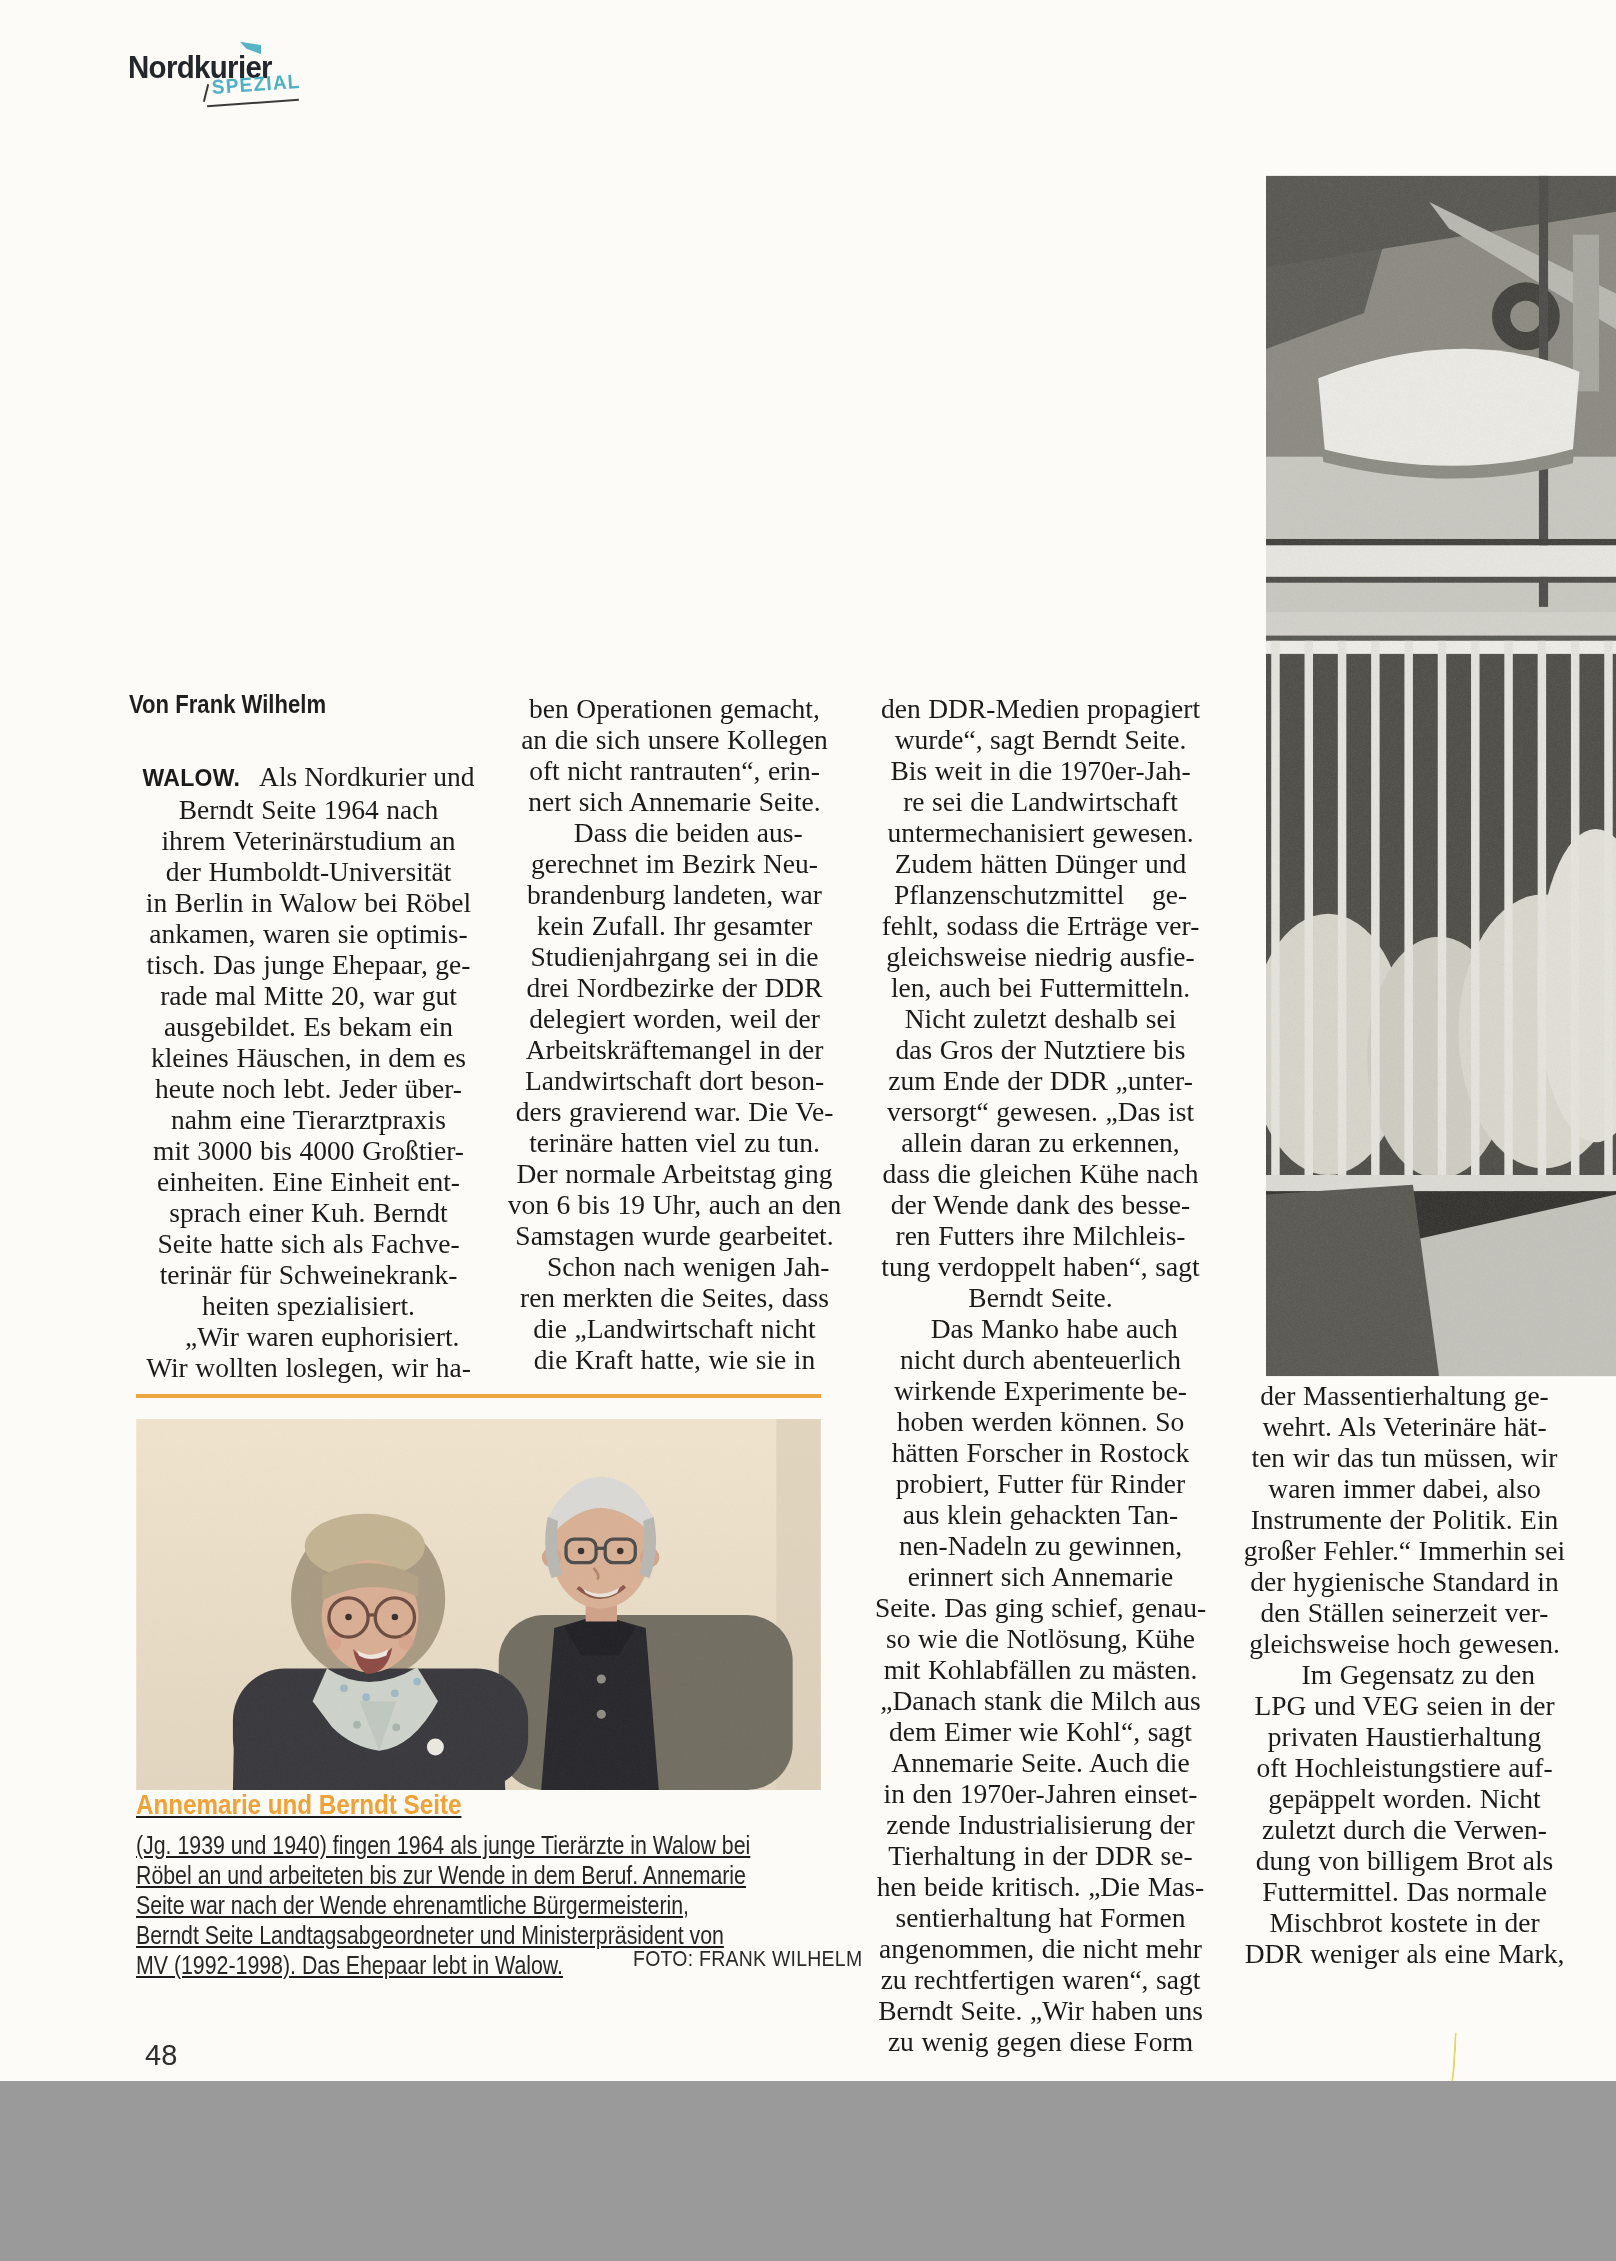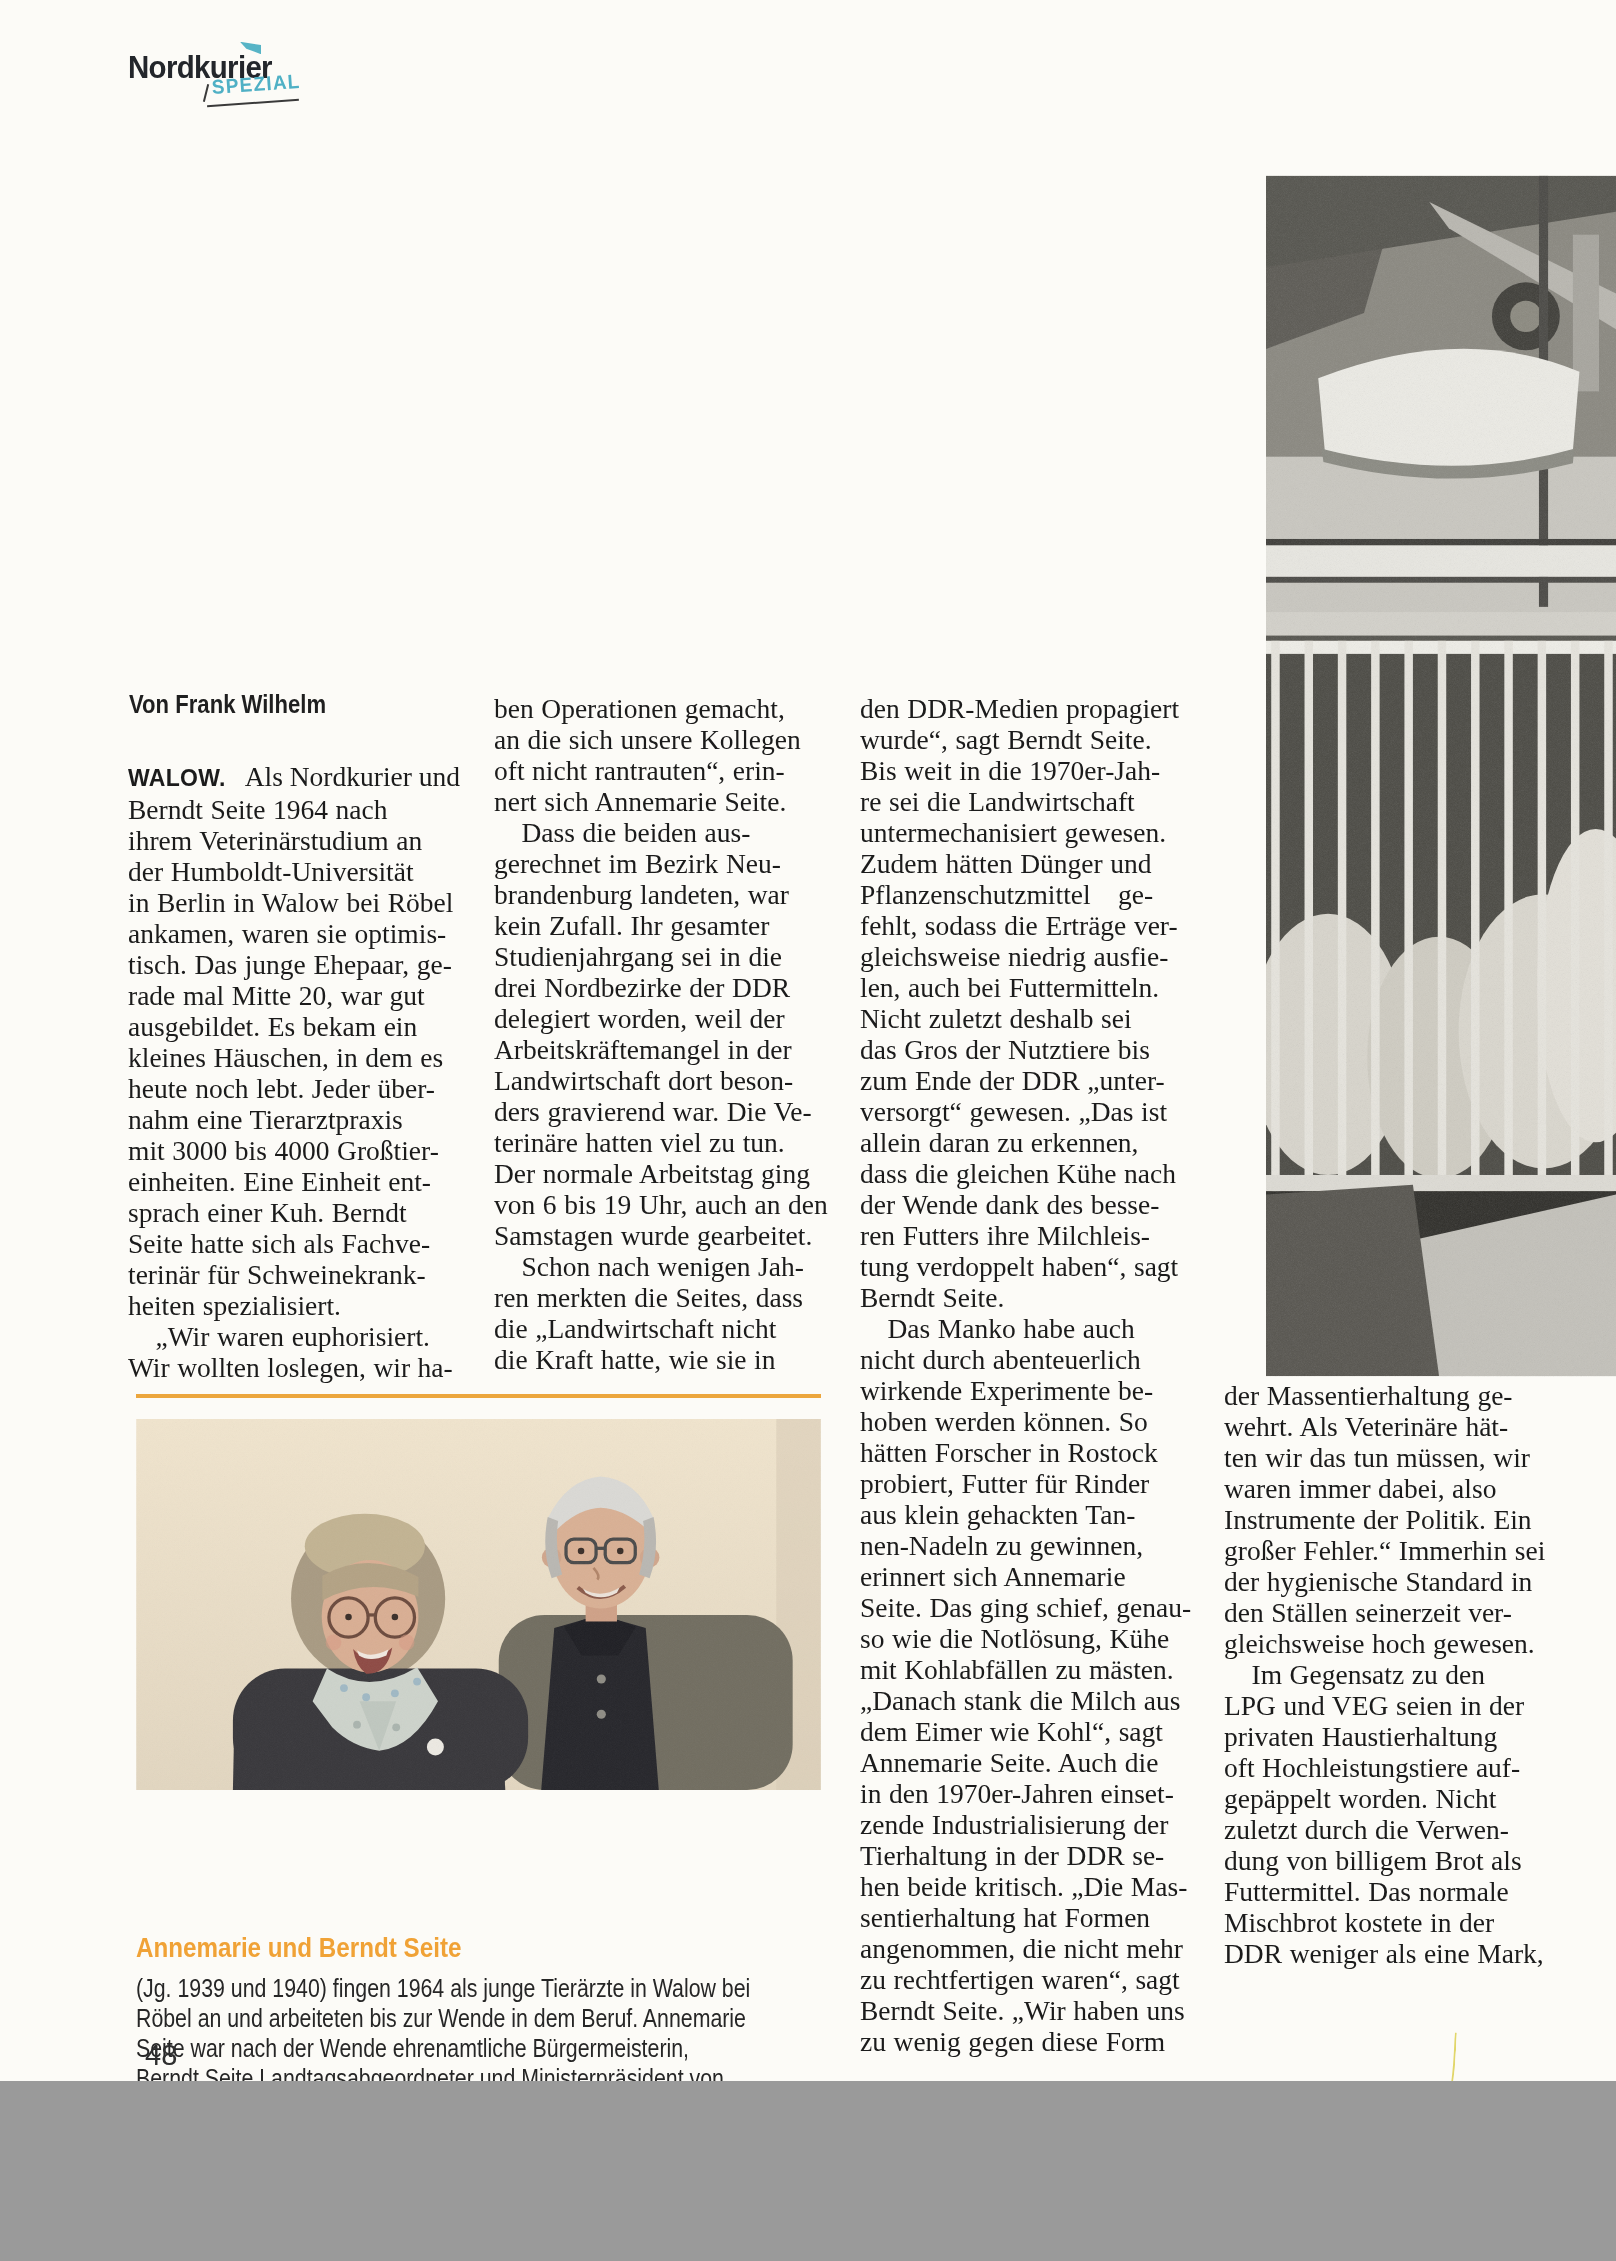--- a/index.html
+++ b/index.html
@@ -24,40 +24,40 @@
   
   .headline{position:absolute;left:131px;top:157px;margin:0;font-family:"Liberation Sans",sans-serif;
             font-weight:bold;font-size:152px;line-height:181px;letter-spacing:-3.3px;color:#f0a236;}
   .hl-line{display:block;transform:scaleX(.63);transform-origin:0 0;white-space:nowrap;}
 
   
   .byline{position:absolute;left:129px;top:689px;font-family:"Liberation Sans",sans-serif;
           font-weight:bold;font-size:26px;color:#1f1f1f;transform:scaleX(.85);transform-origin:0 0;}
 
   
-  .col{position:absolute;width:361px;font-size:27.5px;line-height:31px;text-align:left;}
+  .col{position:absolute;width:361px;font-size:27.5px;line-height:31px;text-align:center;}
   .col .lines{white-space:pre-line;word-spacing:0.7px;}
   .col1{left:128px;top:761px;}
   .col2{left:494px;top:693px;}
   .col3{left:860px;top:693px;}
   .col4{left:1224px;top:1380px;}
   .first-line{margin:0;white-space:nowrap;}
   .lead{font-family:"Liberation Sans",sans-serif;font-weight:bold;font-size:23px;
         letter-spacing:0.3px;margin-right:19px;}
 
   
   .pigs-photo{position:absolute;left:1266px;top:175px;width:350px;height:1202px;}
   .couple-photo{position:absolute;left:136px;top:1419px;width:685px;height:371px;}
   figure{margin:0;}
 
   
   .rule{position:absolute;left:136px;top:1394px;width:685px;height:3.9px;background:#eca63d;}
 
   
-  .caption{position:absolute;left:136px;top:1932px;width:687px;font-family:"Liberation Sans",sans-serif;}
+  .caption{position:absolute;left:136px;top:1789px;width:687px;font-family:"Liberation Sans",sans-serif;text-decoration:underline;}
   .cap-title{font-weight:bold;font-size:27.5px;color:#f0a236;letter-spacing:0;
              transform:scaleX(.88);transform-origin:0 0;white-space:nowrap;}
   .cap-lines{margin-top:9.2px;width:837px;font-size:26px;line-height:30px;color:#262626;
              white-space:pre-line;transform:scaleX(.82);transform-origin:0 0;}
   .cap-credit{position:absolute;left:497px;top:157px;font-size:21.6px;letter-spacing:0.3px;color:#2a2a2a;
              transform:scaleX(.9);transform-origin:0 0;white-space:nowrap;}
 
   
   .page-number{position:absolute;left:145px;top:2039px;font-family:"Liberation Sans",sans-serif;
                font-size:29px;color:#2e2e2e;}

